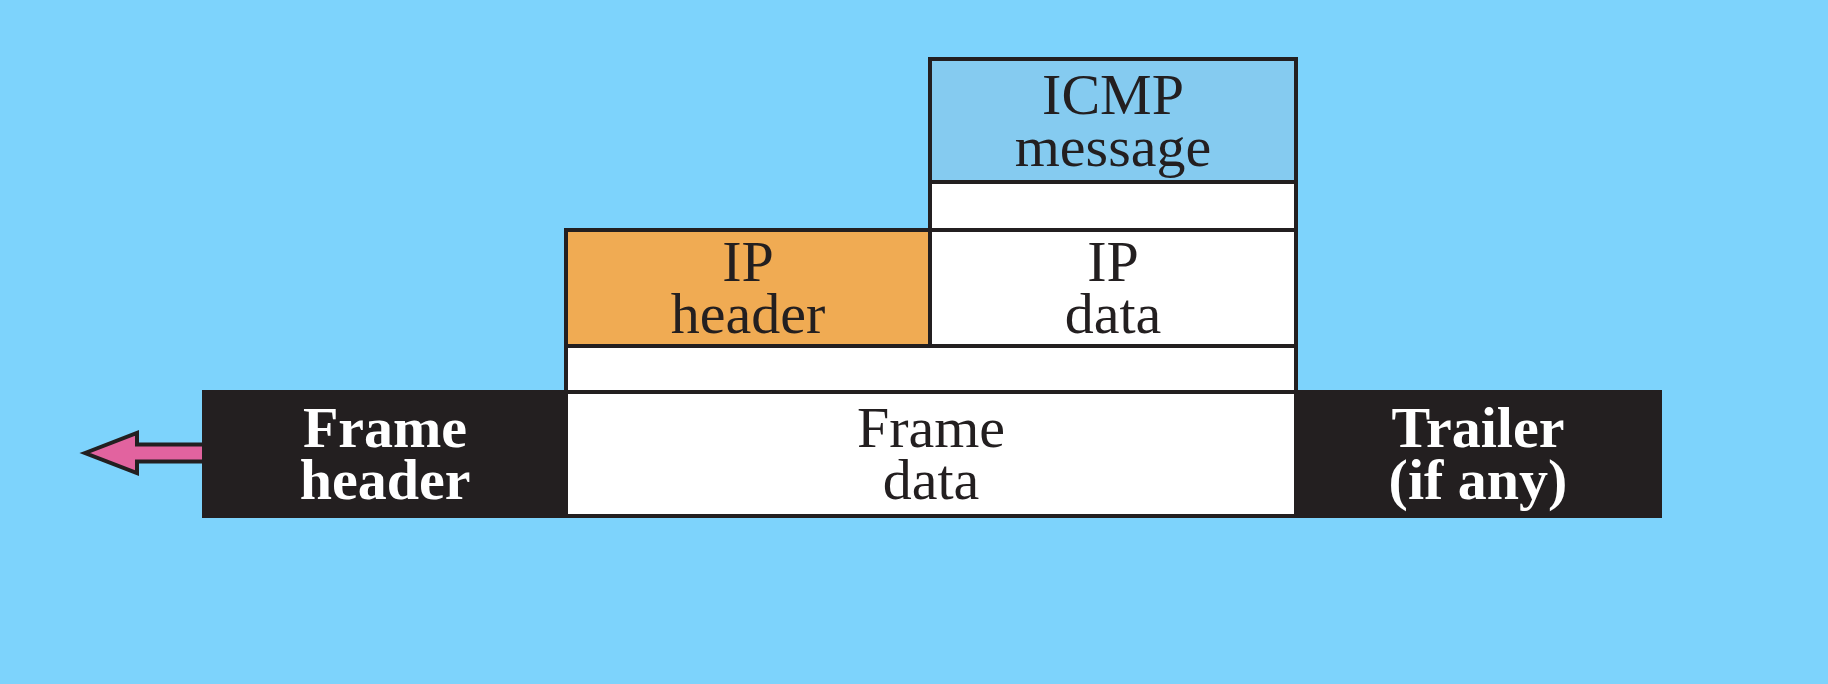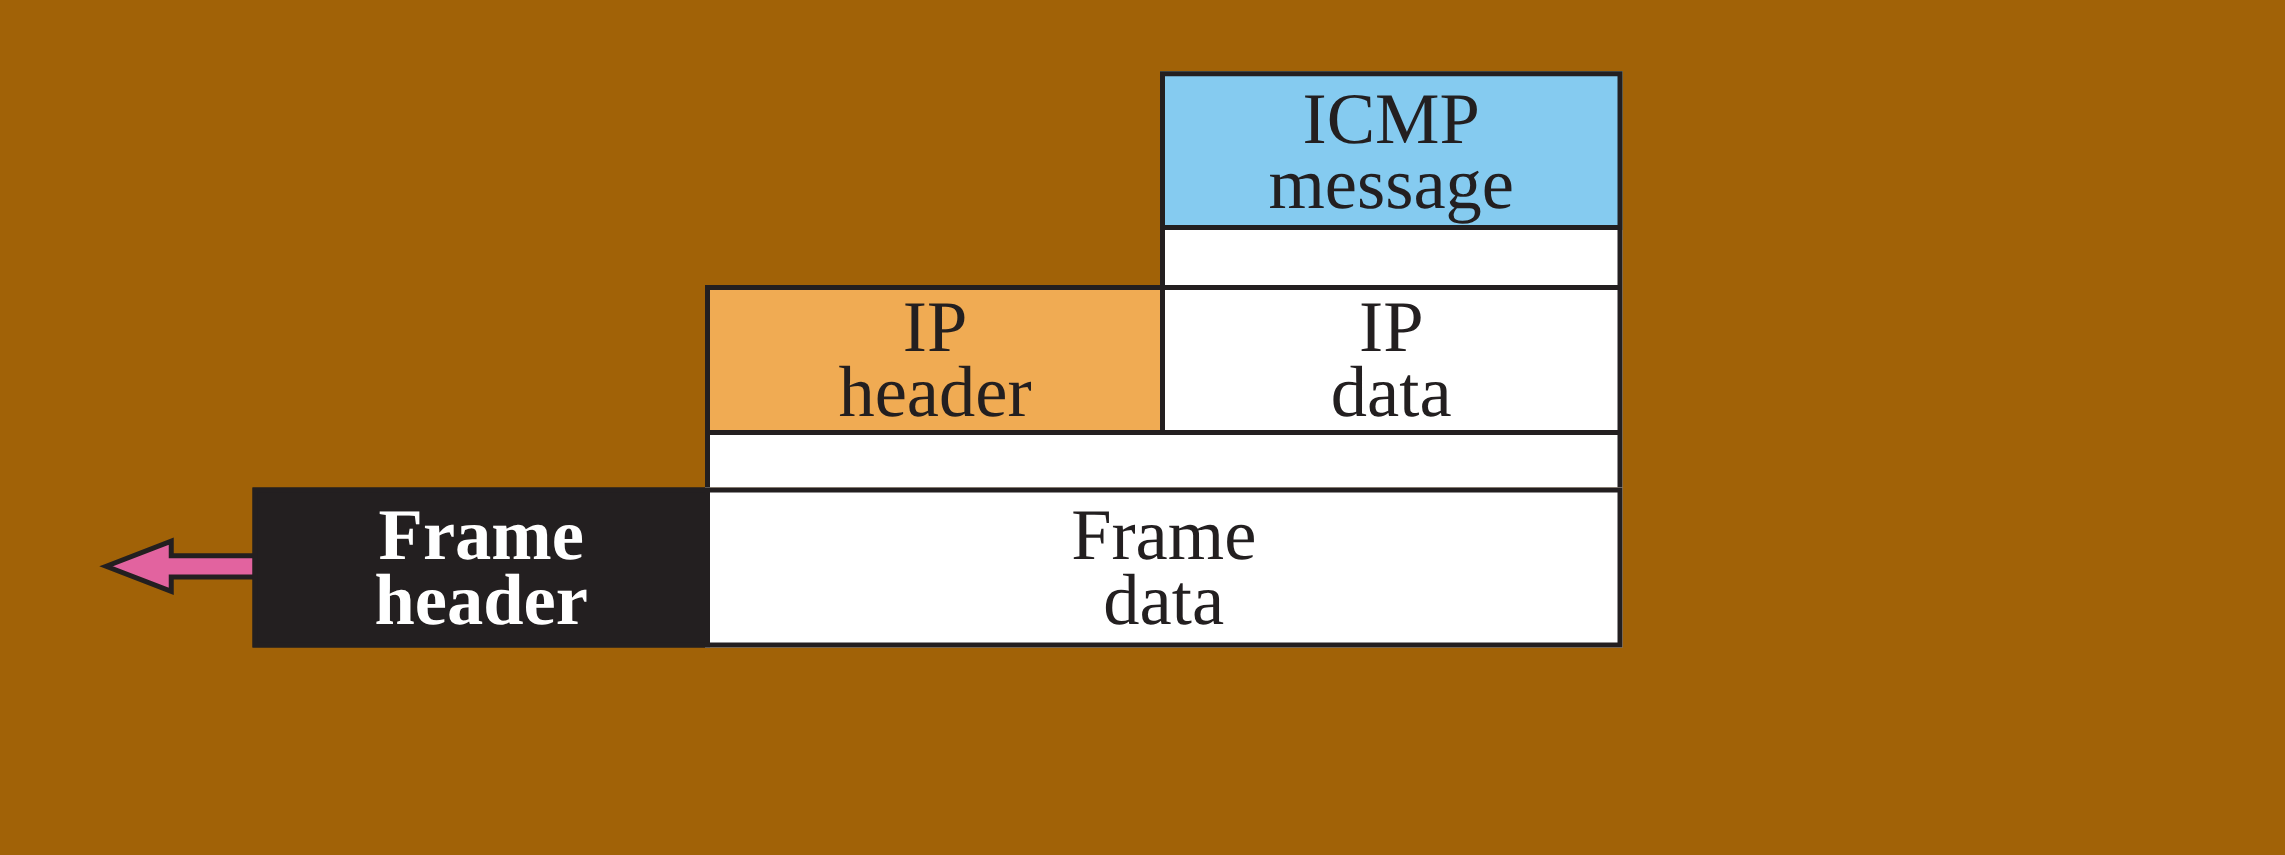--- a/index.html
+++ b/index.html
@@ -1,20 +1,20 @@
 <!DOCTYPE html>
 <html><head>
 <meta charset="utf-8">
 <style>
   html, body { margin: 0; padding: 0; background: #ffffff; }
   #stage {
     position: relative;
     width: 1828px;
     height: 684px;
-    background: #a16207;
+    background: #7dd3fc;
     overflow: hidden;
     font-family: "Liberation Serif", serif;
   }
   .bx {
     position: absolute;
     box-sizing: border-box;
     border: 4px solid #231F20;
     display: flex;
     align-items: center;
     justify-content: center;
@@ -73,14 +73,16 @@
 data</div>
 
   <div id="strip-ip" class="bx strip"></div>
 
   <div id="frame-header-box" class="bx dark-label" style="background-color: rgb(35, 31, 32);">Frame
 header</div>
 
   <div id="frame-data-box" class="bx">Frame
 data</div>
 
+  <div id="trailer-box" class="bx dark-label" style="background-color: rgb(35, 31, 32);">Trailer
+(if any)</div>
 
 </div>
 
 </body></html>

